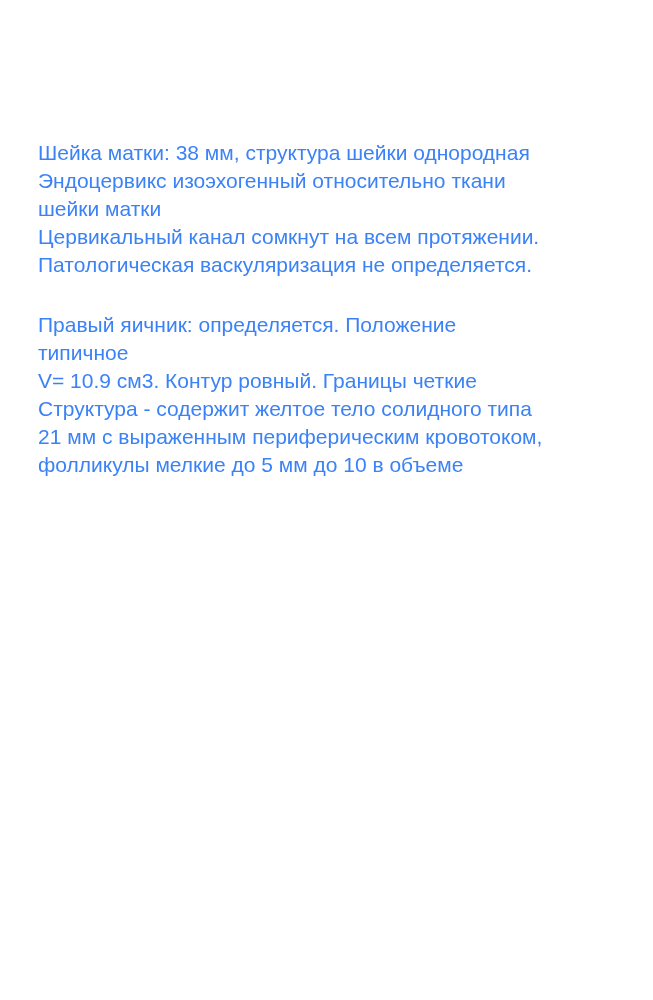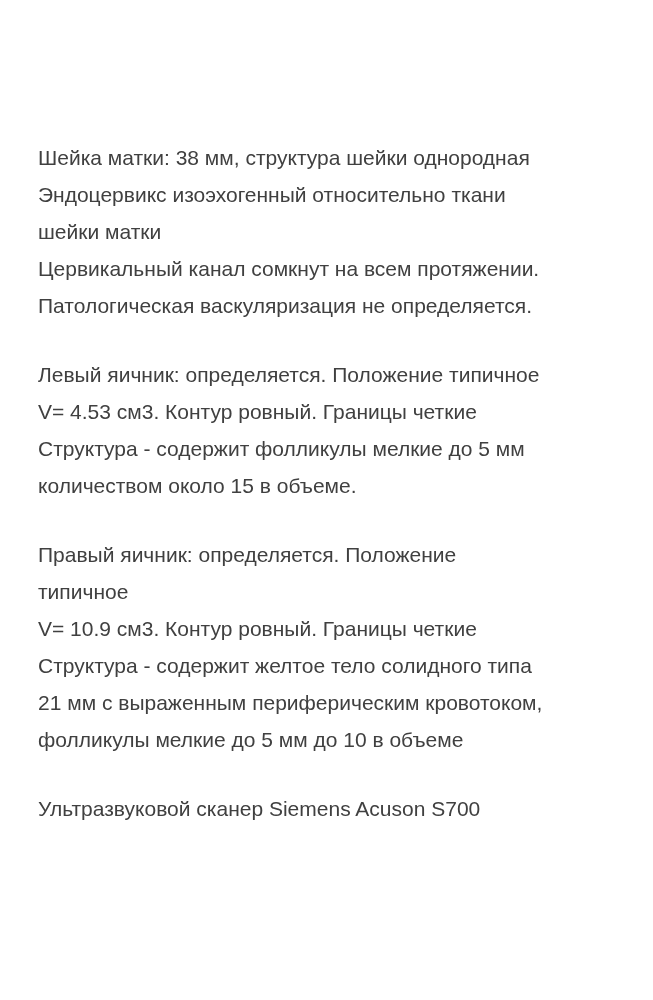--- a/index.html
+++ b/index.html
@@ -17,40 +17,35 @@
     }
     .report {
       box-sizing: border-box;
       width: 653px;
       height: 1000px;
       padding: 139px 30px 0 38px;
     }
     .para {
       margin: 0 0 32px 0;
       font-size: 21px;
-      line-height: 37px;
+      line-height: 28px;
       font-weight: 400;
       letter-spacing: 0;
       white-space: pre;      
-      color: #404040;
+      color: #3b82f6;
     }
   </style>
 </head>
 <body>
 
 <main class="report">
   <p class="para">Шейка матки: 38 мм, структура шейки однородная
 Эндоцервикс изоэхогенный относительно ткани
 шейки матки
 Цервикальный канал сомкнут на всем протяжении.
 Патологическая васкуляризация не определяется.</p>
-  <p class="para">Левый яичник: определяется. Положение типичное
-V= 4.53 см3. Контур ровный. Границы четкие
-Структура - содержит фолликулы мелкие до 5 мм
-количеством около 15 в объеме.</p>
   <p class="para">Правый яичник: определяется. Положение
 типичное
 V= 10.9 см3. Контур ровный. Границы четкие
 Структура - содержит желтое тело солидного типа
 21 мм с выраженным периферическим кровотоком,
 фолликулы мелкие до 5 мм до 10 в объеме</p>
-  <p class="para">Ультразвуковой сканер Siemens Acuson S700</p>
 </main>
 
 </body></html>

